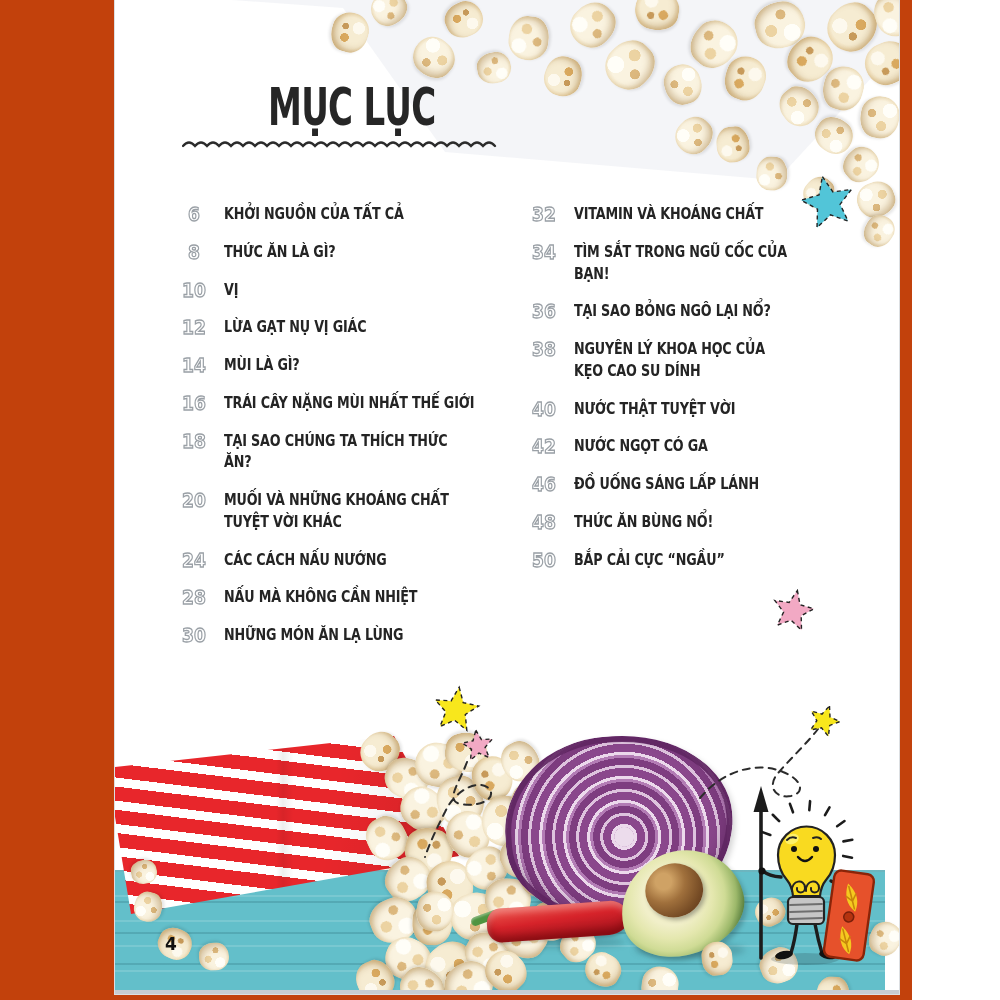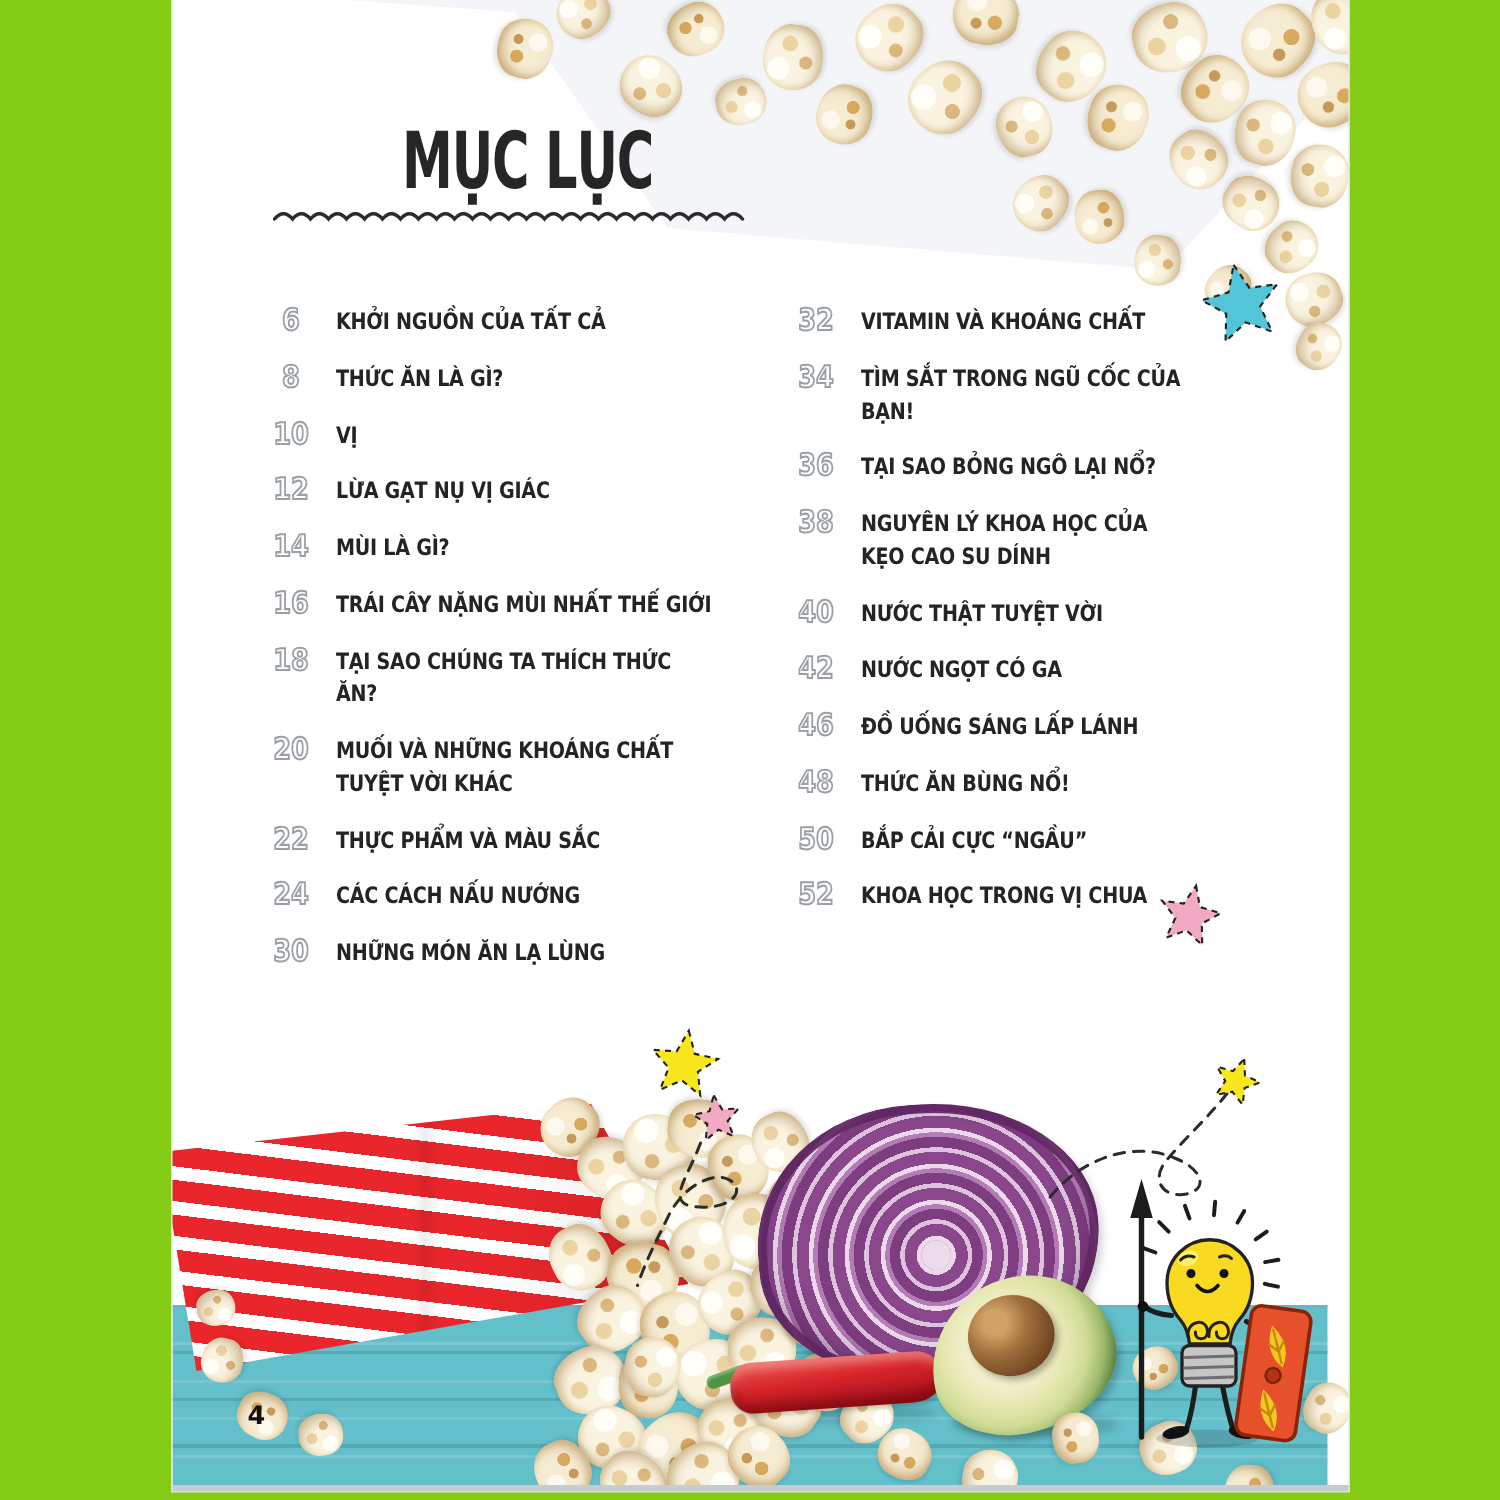--- a/index.html
+++ b/index.html
@@ -1,18 +1,18 @@
 <!DOCTYPE html>
 <html style="--table: #63bfca; --boxred: #e8262b; --bulb: #f9da20; --shield: #e6512b; --leaf: #f5c91f;"><head>
 <meta charset="utf-8">
 <style>
   html,body{margin:0;padding:0;background:#ffffff;}
   *{box-sizing:border-box;}
   body{font-family:"DejaVu Sans","Liberation Sans",sans-serif;}
-  .stage{position:relative;width:1000px;height:1000px;background:#84cc16;overflow:hidden;}
+  .stage{position:relative;width:912px;height:1000px;background:#c2410c;overflow:hidden;}
   .page{position:absolute;left:115px;top:0;width:784px;height:994px;background:#fff;
         box-shadow:0 0 0 1px #dcdfe2;border-bottom:4px solid #c7ccd1;overflow:hidden;}
   
   .wedge{position:absolute;left:0;top:0;width:784px;height:340px;background:#f1f3f6;opacity:.8;
          clip-path:polygon(117px 0,784px 0,784px 48px,662px 180px,330px 152px,228px 8px);z-index:1;}
   
   .title{position:absolute;left:153px;top:76px;z-index:8;font-weight:900;font-size:46px;color:#262626;
          letter-spacing:-1px;transform:scale(.74,1.14);transform-origin:left top;white-space:nowrap;}
   .squiggle{position:absolute;left:67px;top:138px;z-index:8;}
   
@@ -122,26 +122,26 @@
         <div class="toc-row">
           <span class="toc-num">18</span>
           <span class="toc-title">TẠI SAO CHÚNG TA THÍCH THỨC ĂN?</span>
         </div>
         <div class="toc-row">
           <span class="toc-num">20</span>
           <span class="toc-title">MUỐI VÀ NHỮNG KHOÁNG CHẤT
 TUYỆT VỜI KHÁC</span>
         </div>
         <div class="toc-row">
-          <span class="toc-num">22</span>
-          <span class="toc-title">THỰC PHẨM VÀ MÀU SẮC</span>
-        </div>
-        <div class="toc-row">
           <span class="toc-num">24</span>
           <span class="toc-title">CÁC CÁCH NẤU NƯỚNG</span>
+        </div>
+        <div class="toc-row">
+          <span class="toc-num">28</span>
+          <span class="toc-title">NẤU MÀ KHÔNG CẦN NHIỆT</span>
         </div>
         <div class="toc-row">
           <span class="toc-num">30</span>
           <span class="toc-title">NHỮNG MÓN ĂN LẠ LÙNG</span>
         </div>
       </div>
   <div class="toc-col" id="toc-right">
         <div class="toc-row">
           <span class="toc-num">32</span>
           <span class="toc-title">VITAMIN VÀ KHOÁNG CHẤT</span>
@@ -171,24 +171,20 @@
           <span class="toc-num">46</span>
           <span class="toc-title">ĐỒ UỐNG SÁNG LẤP LÁNH</span>
         </div>
         <div class="toc-row">
           <span class="toc-num">48</span>
           <span class="toc-title">THỨC ĂN BÙNG NỔ!</span>
         </div>
         <div class="toc-row">
           <span class="toc-num">50</span>
           <span class="toc-title">BẮP CẢI CỰC “NGẦU”</span>
-        </div>
-        <div class="toc-row">
-          <span class="toc-num">52</span>
-          <span class="toc-title">KHOA HỌC TRONG VỊ CHUA</span>
         </div>
       </div>
 
   <div class="table"></div>
 
   <div class="pbox"></div>
 
   <div class="shadow" style="left:410px;top:900px;width:190px;height:22px;"></div>
   <div class="shadow" style="left:520px;top:942px;width:110px;height:16px;"></div>
   <div class="shadow" style="left:380px;top:936px;width:130px;height:12px;"></div>

